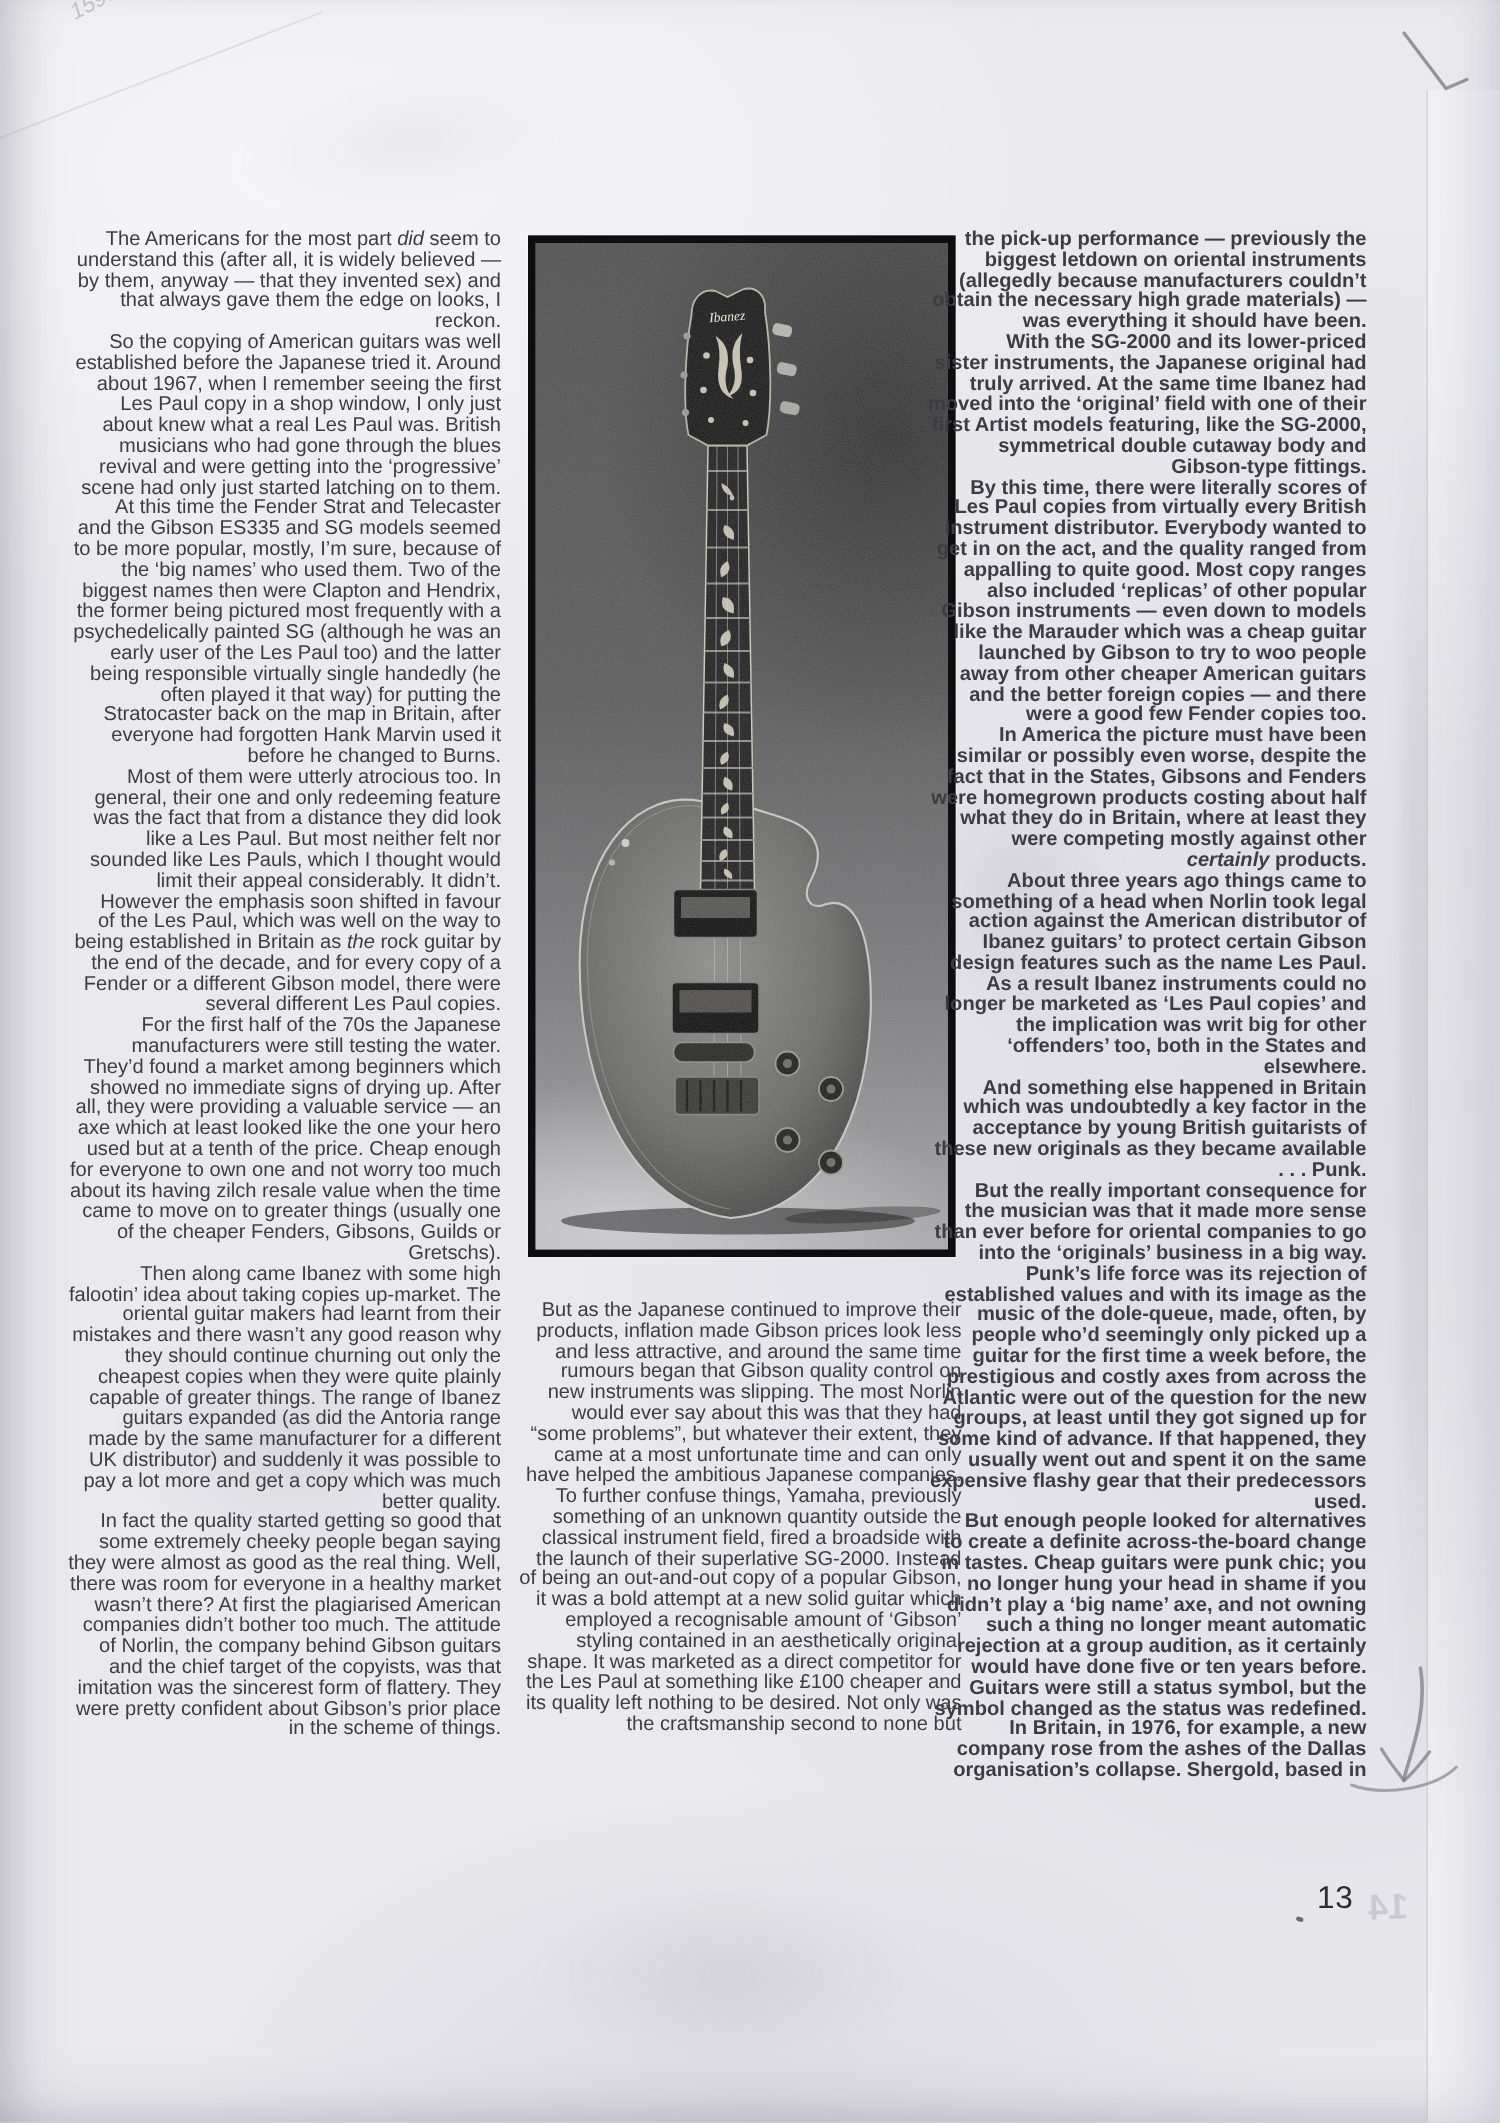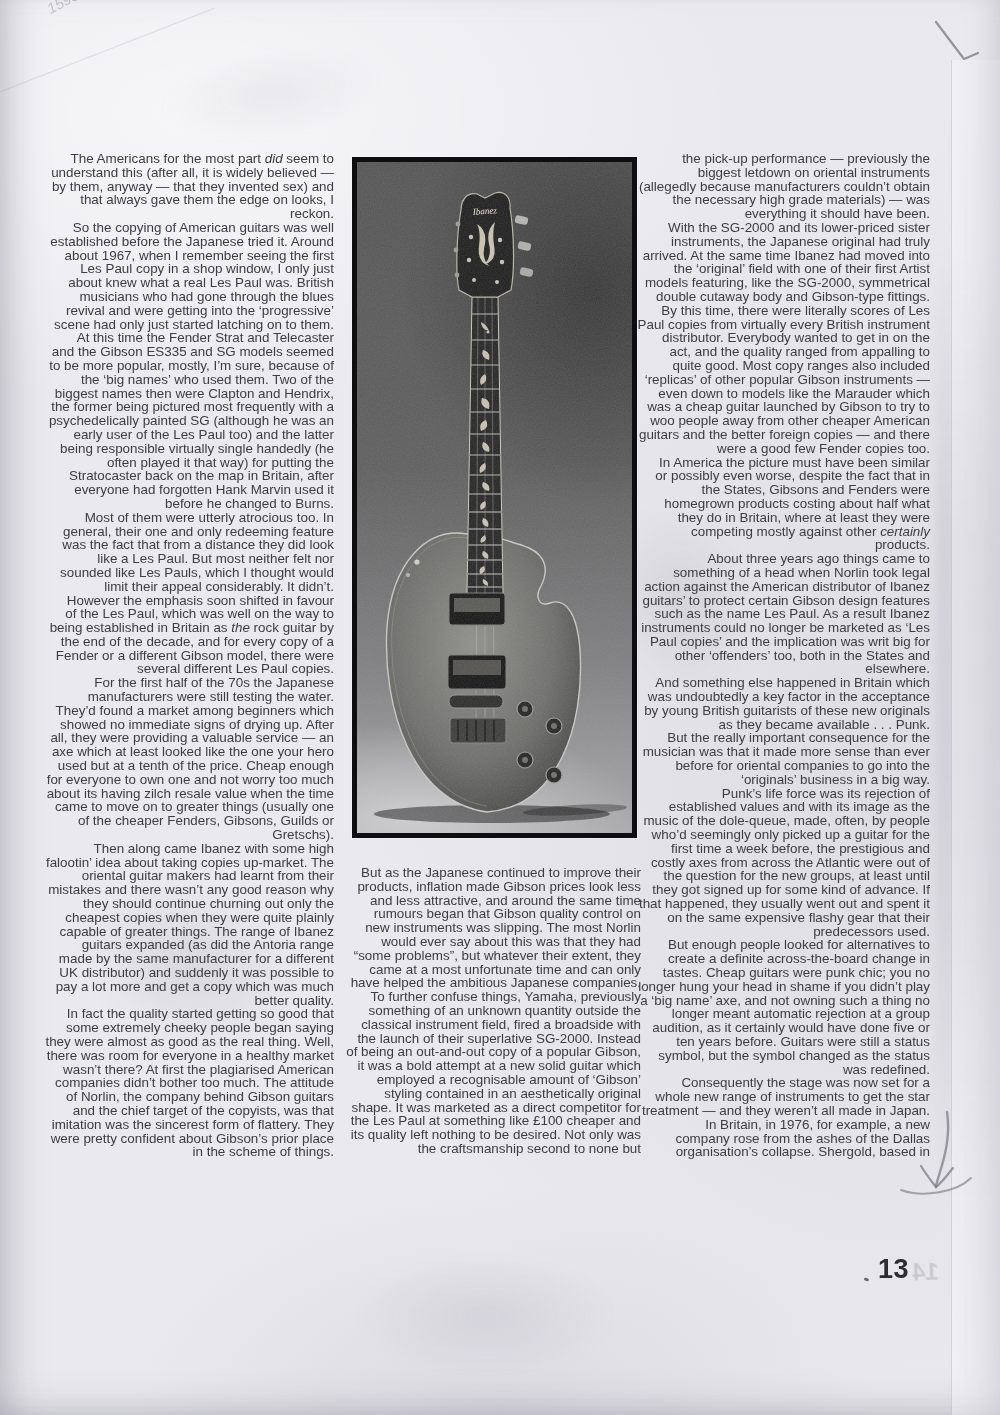--- a/index.html
+++ b/index.html
@@ -13,38 +13,38 @@
       #eae9ee;
     box-shadow:
       inset 28px 0 40px -22px rgba(100,100,118,.35),
       inset -20px 0 34px -20px rgba(118,118,132,.28),
       inset 0 -22px 44px -22px rgba(108,108,124,.32),
       inset 0 18px 34px -20px rgba(255,255,255,.65);
   }
   .col{position:absolute;top:152px;width:289px;text-align:right;}
   .col-left{left:45px;}
   .col-mid{left:346px;width:295px;}
-  .col-right{left:637px;width:293px;}
+  .col-right{left:618px;width:293px;font-weight:bold;}
   .para{margin:0;font-size:13.4px;line-height:13.8px;text-indent:14px;color:#3c3c42;}
   .para i{font-style:italic;}
   .noindent{text-indent:0;}
   .photo{
     margin:5px 0 0 6px;width:285px;height:681px;box-sizing:border-box;
     border:5px solid #0e0e10;background:#5a5a5a;padding:0;
     box-shadow:0 0 0 1px rgba(255,255,255,.35);
   }
   .photo svg{display:block;width:100%;height:100%;}
   .caption{
     margin:9px 0 0 6px;width:288px;font-style:italic;
     font-size:13.5px;line-height:15.4px;color:#3c3c42;
   }
   .mid-text{margin-top:28px;}
   .page-number{
     position:absolute;left:878px;top:1254px;
-    font-size:27px;font-weight:bold;color:#2c2c31;letter-spacing:.5px;
+    font-size:21px;font-weight:normal;color:#2c2c31;letter-spacing:.5px;
   }
   .pg-speck{position:absolute;left:864px;top:1278px;width:5px;height:3px;background:#6b6b72;transform:rotate(18deg);border-radius:2px;}
   .ghost-number{
     position:absolute;left:912px;top:1258px;font-size:24px;font-weight:bold;
     color:#b4b3bd;opacity:.55;transform:scaleX(-1) rotate(2deg);filter:blur(.4px);
   }
   .pencil{position:absolute;}
   .pencil path,.pencil polyline{fill:none;stroke:#7e7e88;stroke-linecap:round;stroke-linejoin:round;}
   .scribble{
     position:absolute;left:46px;top:-7px;transform:rotate(-28deg);
@@ -253,21 +253,20 @@
   <div class="col col-right">
       <p class="para noindent">the pick-up performance — previously the biggest letdown on oriental instruments (allegedly because manufacturers couldn’t obtain the necessary high grade materials) — was everything it should have been.</p>
       <p class="para">With the SG-2000 and its lower-priced sister instruments, the Japanese original had truly arrived. At the same time Ibanez had moved into the ‘original’ field with one of their first Artist models featuring, like the SG-2000, symmetrical double cutaway body and Gibson-type fittings.</p>
       <p class="para">By this time, there were literally scores of Les Paul copies from virtually every British instrument distributor. Everybody wanted to get in on the act, and the quality ranged from appalling to quite good. Most copy ranges also included ‘replicas’ of other popular Gibson instruments — even down to models like the Marauder which was a cheap guitar launched by Gibson to try to woo people away from other cheaper American guitars and the better foreign copies — and there were a good few Fender copies too.</p>
       <p class="para">In America the picture must have been similar or possibly even worse, despite the fact that in the States, Gibsons and Fenders were homegrown products costing about half what they do in Britain, where at least they were competing mostly against other <i>certainly</i> products.</p>
       <p class="para">About three years ago things came to something of a head when Norlin took legal action against the American distributor of Ibanez guitars’ to protect certain Gibson design features such as the name Les Paul. As a result Ibanez instruments could no longer be marketed as ‘Les Paul copies’ and the implication was writ big for other ‘offenders’ too, both in the States and elsewhere.</p>
       <p class="para">And something else happened in Britain which was undoubtedly a key factor in the acceptance by young British guitarists of these new originals as they became available . . . Punk.</p>
       <p class="para">But the really important consequence for the musician was that it made more sense than ever before for oriental companies to go into the ‘originals’ business in a big way.</p>
       <p class="para">Punk’s life force was its rejection of established values and with its image as the music of the dole-queue, made, often, by people who’d seemingly only picked up a guitar for the first time a week before, the prestigious and costly axes from across the Atlantic were out of the question for the new groups, at least until they got signed up for some kind of advance. If that happened, they usually went out and spent it on the same expensive flashy gear that their predecessors used.</p>
       <p class="para">But enough people looked for alternatives to create a definite across-the-board change in tastes. Cheap guitars were punk chic; you no longer hung your head in shame if you didn’t play a ‘big name’ axe, and not owning such a thing no longer meant automatic rejection at a group audition, as it certainly would have done five or ten years before. Guitars were still a status symbol, but the symbol changed as the status was redefined.</p>
-      <p class="para">Consequently the stage was now set for a whole new range of instruments to get the star treatment — and they weren’t all made in Japan.</p>
       <p class="para">In Britain, in 1976, for example, a new company rose from the ashes of the Dallas organisation’s collapse. Shergold, based in</p>
     </div>
 
   <svg class="pencil" style="left:895px;top:1106px;" width="82" height="118" viewBox="0 0 82 118">
     <path d="M52,6 C57,38 44,66 41,80" stroke-width="2.4" opacity="0.75"></path>
     <path d="M26,60 C32,70 38,77 41,81" stroke-width="2.2" opacity="0.75"></path>
     <path d="M58,62 C51,71 45,78 41,81" stroke-width="2.2" opacity="0.75"></path>
     <path d="M6,84 C28,92 62,86 76,72" stroke-width="2" opacity="0.65"></path>
   </svg>
 

